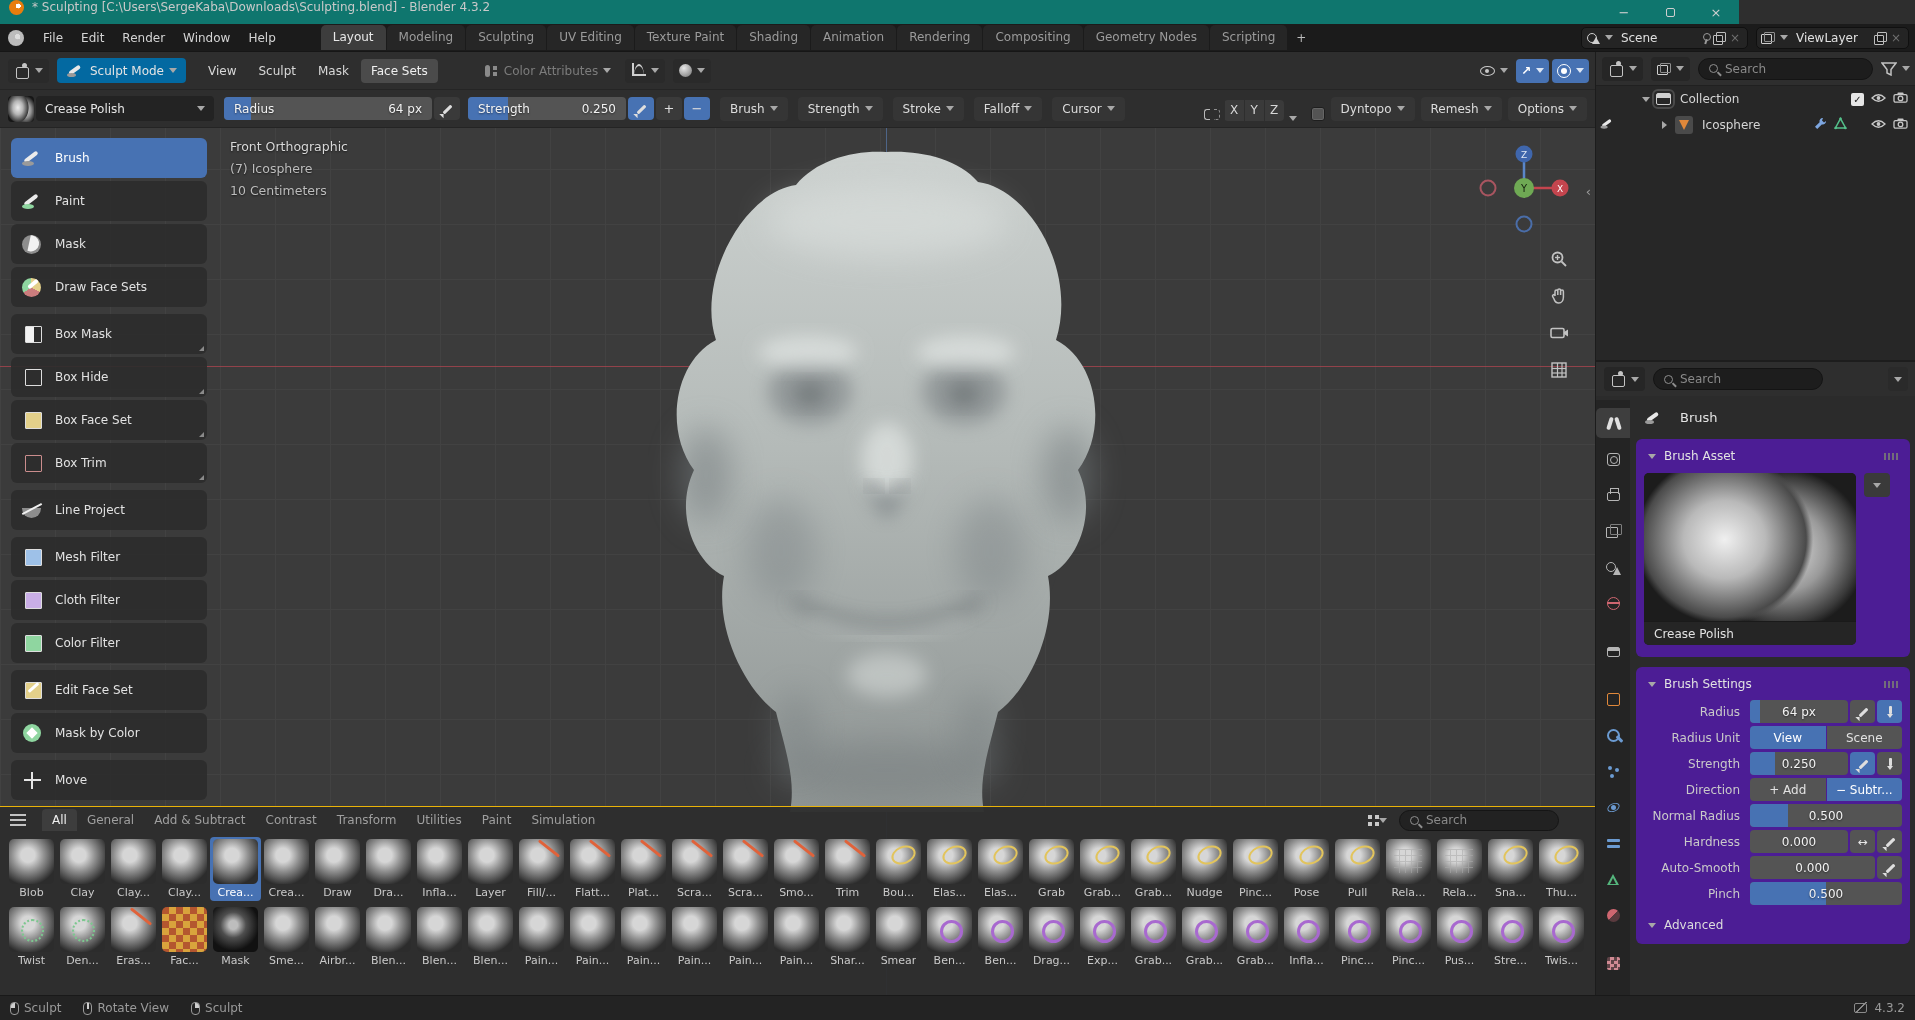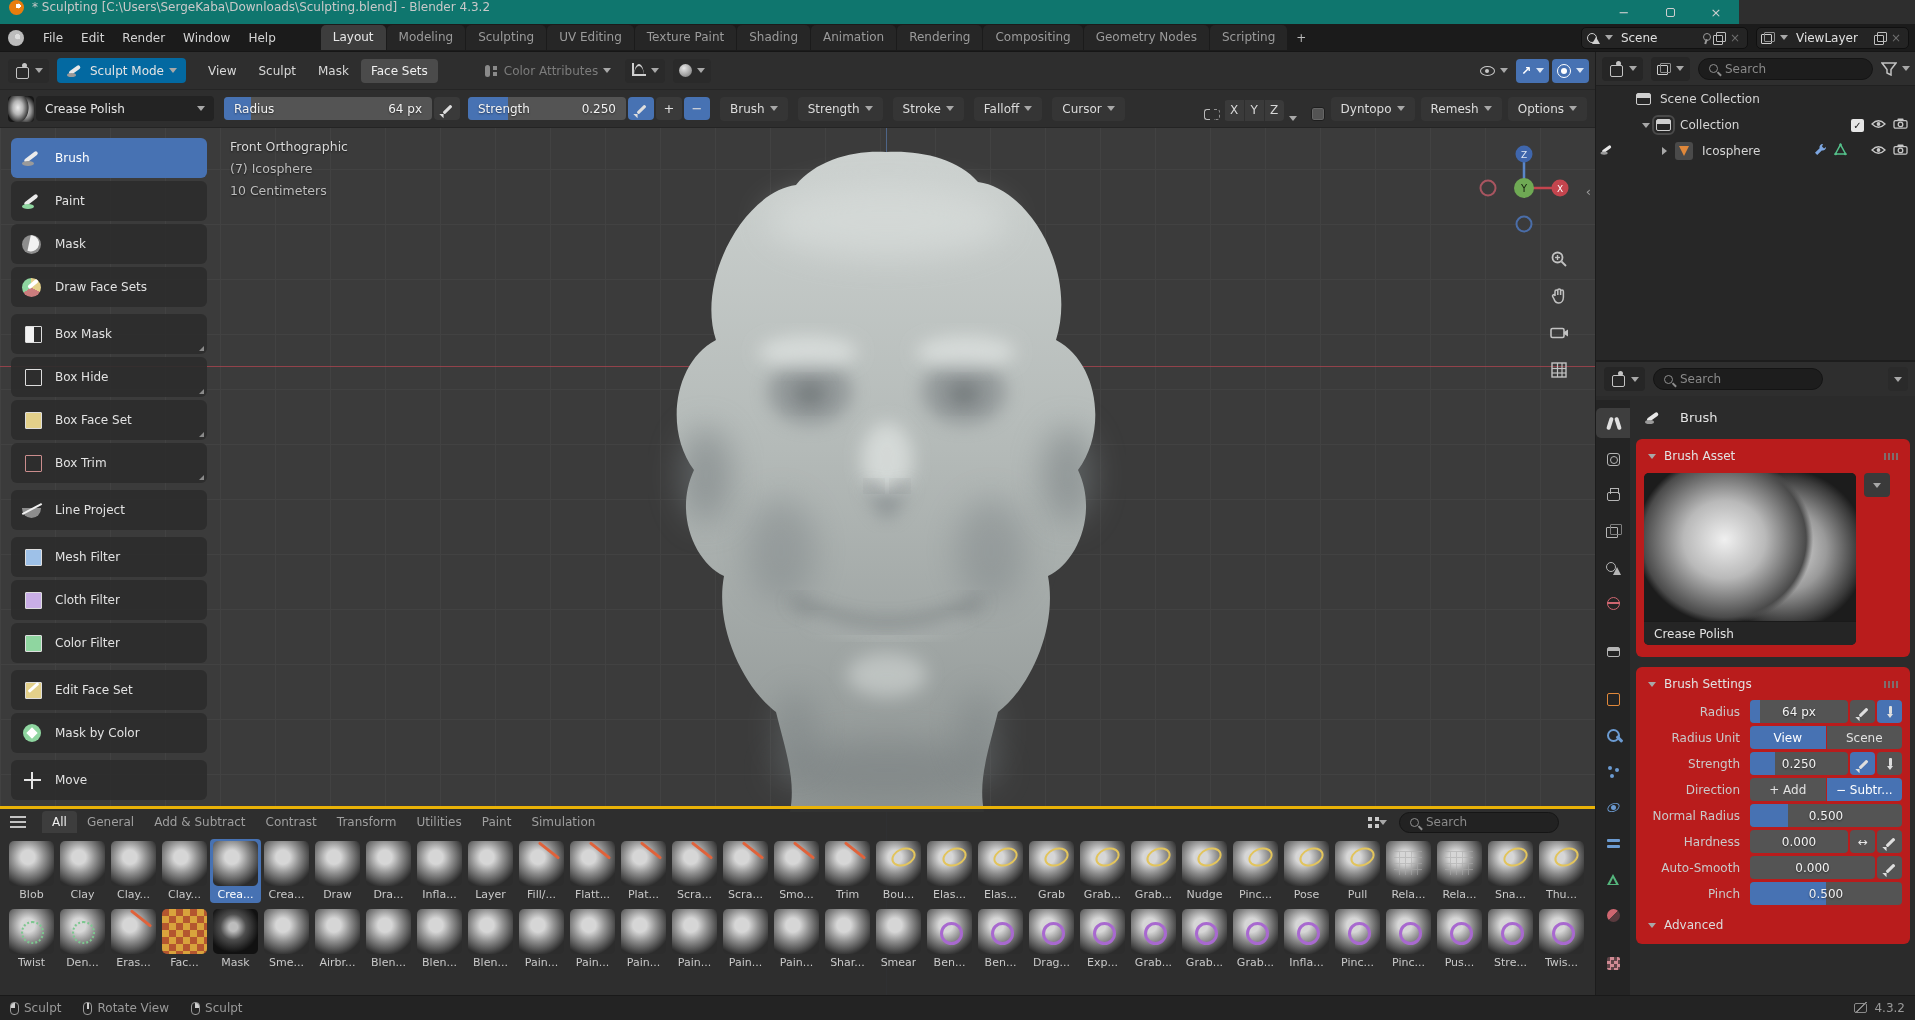--- a/index.html
+++ b/index.html
@@ -152,21 +152,21 @@
   .ic-edit-face-set::after{content:"";position:absolute;left:8px;top:9px;width:13px;height:3px;background:#fff;border-radius:1px;transform:rotate(-42deg)}
   .ic-mask-by-color::before{content:"";position:absolute;left:4px;top:4px;width:18px;height:18px;border-radius:50%;background:#8fd6a0}
   .ic-mask-by-color::after{content:"";position:absolute;left:9px;top:9px;width:8px;height:8px;background:#fff;transform:rotate(45deg)}
   .ic-move::before{content:"";position:absolute;inset:4px;background:linear-gradient(#e6e6e6,#e6e6e6) center/2px 17px no-repeat,linear-gradient(#e6e6e6,#e6e6e6) center/17px 2px no-repeat}
 
   
   .gizmo{position:absolute;left:1472px;top:8px}
   .vpicon{position:absolute;left:1546px;width:26px;height:26px;display:flex;align-items:center;justify-content:center;border-radius:50%;color:#c2c2c2}
 
   
-  .shelf{position:absolute;left:0;top:678px;width:1595px;height:189px;background:#2d2d2df2;border-top:3px solid #eab308}
+  .shelf{position:absolute;left:0;top:678px;width:1595px;height:189px;background:#2d2d2df2;border-top:1px solid #eab308}
   .shelf-tabs{display:flex;align-items:center;height:26px;padding-left:10px}
   .burger{width:16px;height:12px;border-top:2px solid #c3c3c3;border-bottom:2px solid #c3c3c3;position:relative;margin-right:16px}
   .burger::before{content:"";position:absolute;left:0;right:0;top:3px;height:2px;background:#c3c3c3}
   .stab{padding:4px 10px;color:#9f9f9f;border-radius:4px 4px 0 0;white-space:nowrap}
   .stab.active{background:#3d3d3d;color:#f0f0f0}
   .shelf-right{margin-left:auto;display:flex;align-items:center;margin-right:36px}
   .gridico{width:4px;height:4px;background:#c9c9c9;box-shadow:7px 0 0 #c9c9c9,0 7px 0 #c9c9c9,7px 7px 0 #c9c9c9;margin:0 2px 6px 0}
   .shsearch{display:flex;align-items:center;background:#222;border:1px solid #151515;border-radius:11px;height:21px;width:160px;padding:0 10px;margin-left:12px;color:#8a8a8a;gap:7px}
   .brow{display:flex;padding:4px 6px 0 6px}
   .bcell{width:51px;display:flex;flex-direction:column;align-items:center;border-radius:4px;padding:2px 1px}
@@ -230,21 +230,21 @@
   .ptab[data-icon="physics"] .pic::before{content:"";position:absolute;inset:1px;border:1.5px solid #6b9bd2;border-radius:50%;transform:rotate(-25deg) scaleY(.62)}
   .ptab[data-icon="physics"] .pic::after{content:"";position:absolute;left:5px;top:5px;width:5px;height:5px;border-radius:50%;background:#6b9bd2}
   .ptab[data-icon="constraints"] .pic::before{content:"";position:absolute;left:1px;right:1px;top:3px;height:3px;background:#6b9bd2;border-radius:1px;box-shadow:0 6px 0 #6b9bd2}
   .ptab[data-icon="data"] .pic::before{content:"";position:absolute;left:1px;top:2px;border-bottom:11px solid #54b57c;border-left:6.5px solid transparent;border-right:6.5px solid transparent}
   .ptab[data-icon="data"] .pic::after{content:"";position:absolute;left:4.5px;top:6px;border-bottom:6px solid #242424;border-left:3px solid transparent;border-right:3px solid transparent}
   .ptab[data-icon="material"] .pic::before{content:"";position:absolute;inset:1px;border-radius:50%;background:linear-gradient(135deg,#cf6670 50%,#5a3a3e 50%)}
   .ptab[data-icon="texture"] .pic::before{content:"";position:absolute;inset:1px;background:repeating-conic-gradient(#d08a93 0 25%,#5f4347 0 50%) 0 0/7px 7px;border-radius:2px}
 
   .pcontent{position:absolute;left:34px;top:38px;right:0;bottom:0;overflow:hidden}
   .ptitle{display:flex;align-items:center;gap:12px;padding:10px 14px;color:#e4e4e4;font-size:13px}
-  .panel{margin:4px 6px 10px 6px;background:#b91c1c;border-radius:6px;padding:6px 8px}
+  .panel{margin:4px 6px 10px 6px;background:#4c1d95;border-radius:6px;padding:6px 8px}
   .panelhdr{display:flex;align-items:center;color:#e2e2e2;padding:4px 2px 6px}
   .grip{margin-left:auto;width:16px;height:7px;background:repeating-linear-gradient(90deg,#777 0 2px,transparent 2px 4px);border-top:1px solid transparent;opacity:.9}
   .assetbox{display:flex;align-items:flex-start;gap:8px;padding:4px 0 6px}
   .apreview{width:212px;border-radius:5px;overflow:hidden;background:#1c1c1c}
   .apimg{height:148px;background:radial-gradient(55% 75% at 38% 45%,#f0f0f0 0%,#b9b9b9 35%,#4a4a4a 70%,rgba(0,0,0,0) 76%),radial-gradient(50% 70% at 66% 52%,#e6e6e6 0%,#9a9a9a 40%,#3a3a3a 70%,rgba(0,0,0,0) 78%),#1c1c1c}
   .apname{height:24px;display:flex;align-items:center;padding:0 10px;background:#252525;color:#e2e2e2;border-top:1px solid #1a1a1a}
   .apdd{width:26px;height:24px;background:#3a3a3a;border-radius:4px;display:flex;align-items:center;justify-content:center}
   .bsrow{display:flex;align-items:center;margin:3px 0;min-height:23px}
   .bslabel{width:106px;text-align:right;color:#c9c9c9;padding-right:10px;flex:0 0 106px;white-space:nowrap}
   .bsfield{display:flex;align-items:center;flex:1;gap:2px}
@@ -985,26 +985,20 @@
         <div class="osearch">
           <span class="mag"></span>
           <span>Search</span>
         </div>
         <svg width="16" height="14" viewBox="0 0 16 14">
             <path d="M1 1 H15 L10 7.5 V13 L6 11 V7.5 Z" fill="none" stroke="#c2c2c2" stroke-width="1.5"></path>
           </svg>
         <span class="cv"></span>
       </div>
       <div id="outliner-rows">
-          <div class="orow" style="padding-left: 26px;">
-            <span style="width:14px"></span>
-            <span class="oic-collection" style="margin-right:9px"></span>
-            <span>Scene Collection</span>
-            <span class="obadges"></span>
-          </div>
           <div class="orow" style="padding-left: 46px;">
             <span class="cv" style="margin:0 6px 0 0"></span>
             <span class="oic-collection boxed" style="margin-right:9px"></span>
             <span>Collection</span>
             <span class="obadges">
               <span><span class="ochk">✓</span></span>
               <span><svg width="15" height="10" viewBox="0 0 15 10">
                   <path d="M1 5 Q7.5 -1.5 14 5 Q7.5 11.5 1 5Z" fill="none" stroke="#c8c8c8" stroke-width="1.3"></path>
                   <circle cx="7.5" cy="5" r="1.9" fill="#c8c8c8"></circle>
                 </svg></span>

